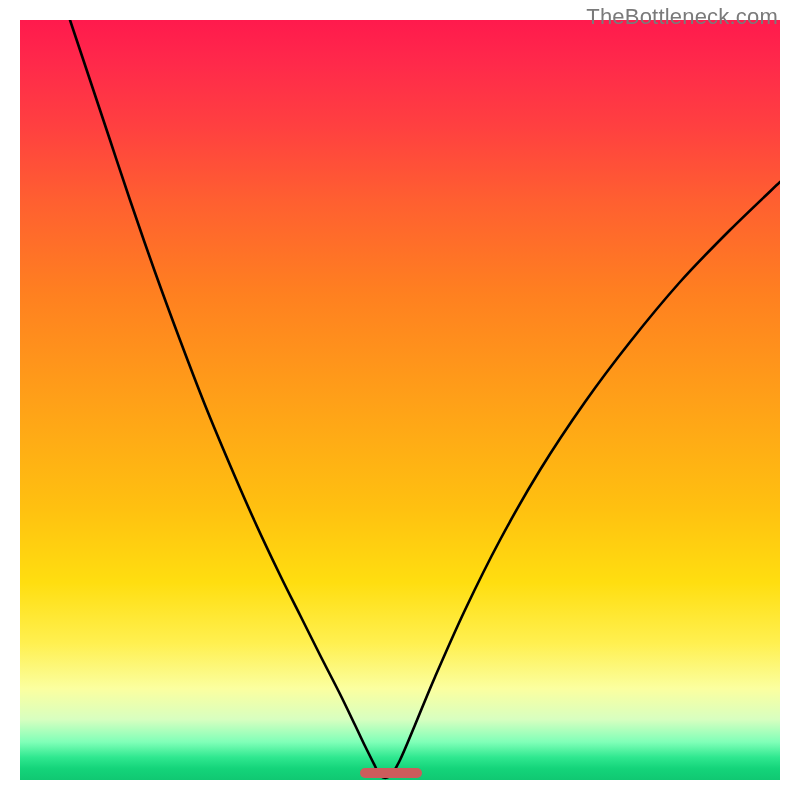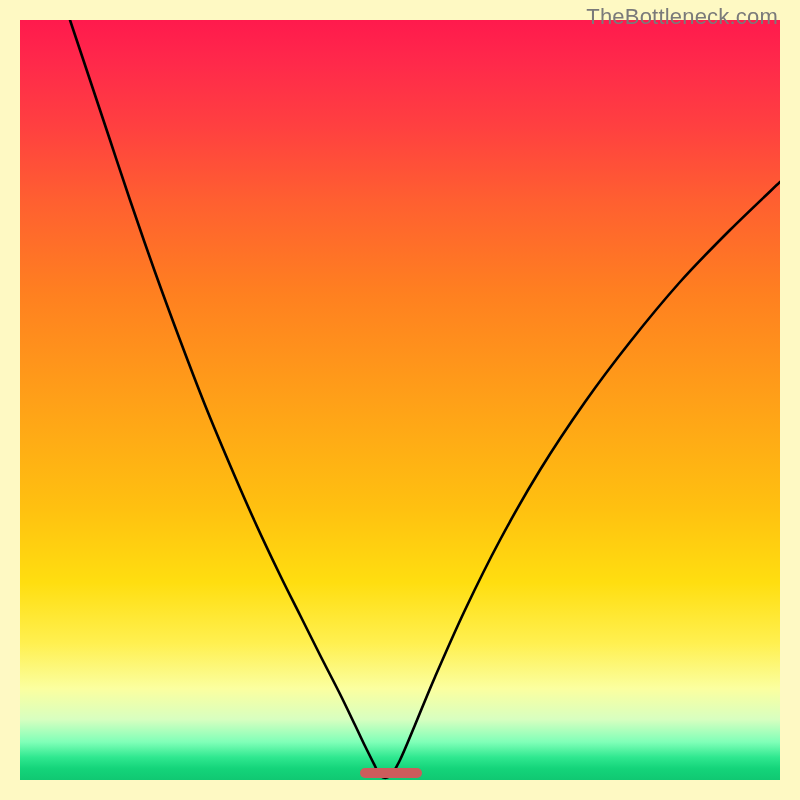--- a/index.html
+++ b/index.html
@@ -7,21 +7,21 @@
     padding: 0;
     width: 800px;
     height: 800px;
     background: #000;
     overflow: hidden;
     font-family: Arial, Helvetica, sans-serif;
   }
   .outer {
     width: 800px;
     height: 800px;
-    background: #fef9c3;
+    background: #ffffff;
     position: relative;
   }
   .plot {
     position: absolute;
     left: 20px;
     top: 20px;
     width: 760px;
     height: 760px;
     background: linear-gradient(
       to bottom,

